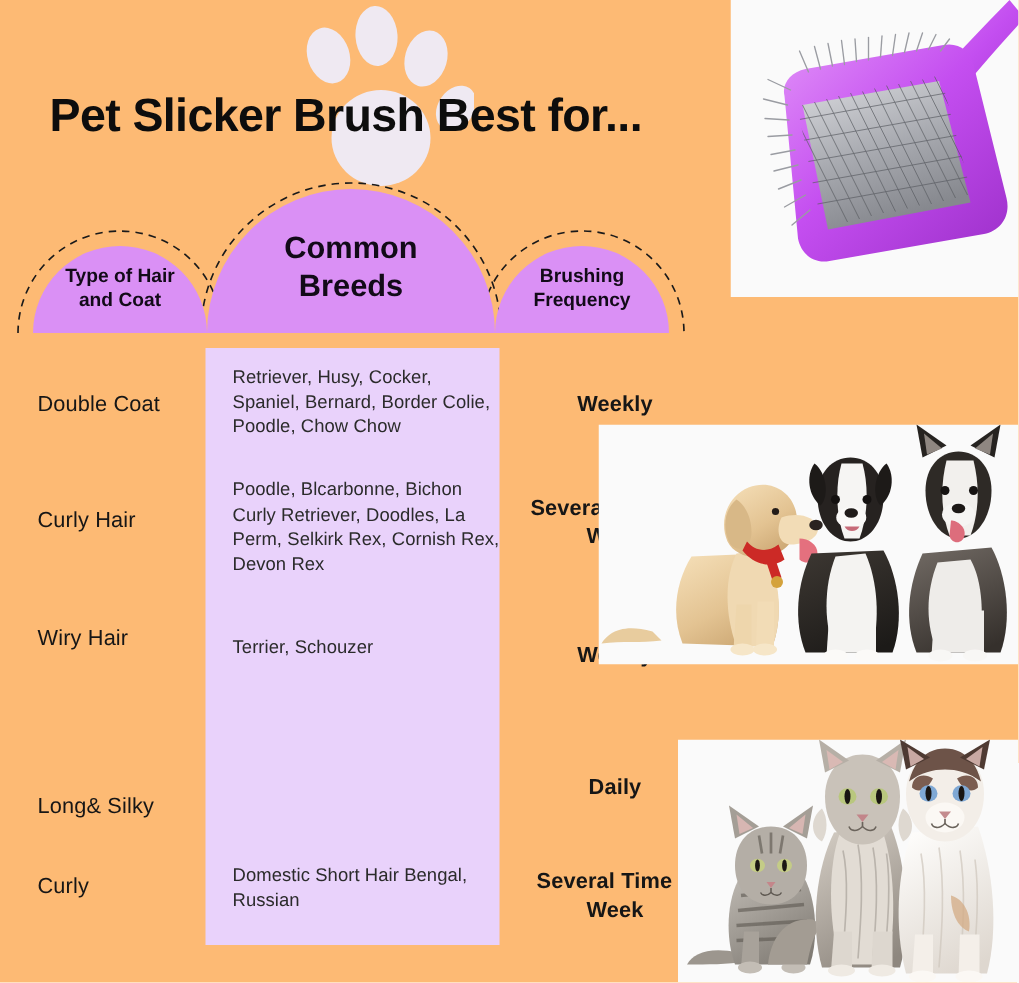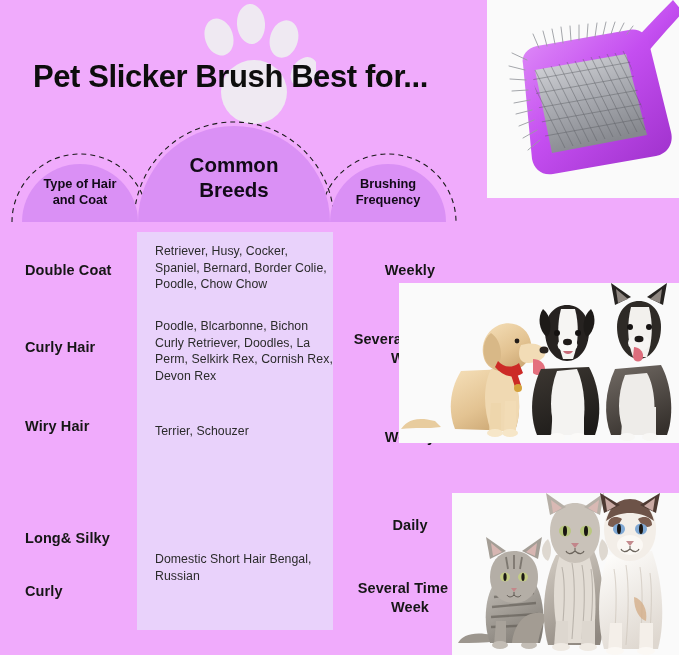--- a/index.html
+++ b/index.html
@@ -4,21 +4,21 @@
 <style>
   html, body {
     margin: 0;
     padding: 0;
     background: #ffffff;
   }
   #infographic {
     position: relative;
     width: 679px;
     height: 655px;
-    background: #f0abfc;
+    background: #fdba74;
     overflow: hidden;
     font-family: "Liberation Sans", sans-serif;
   }
 
   
   .paw {
     position: absolute;
     left: 196px;
     top: 4px;
     width: 120px;
@@ -68,21 +68,21 @@
   }
 
   
   .cell {
     position: absolute;
     color: #161616;
   }
   .coat-label {
     left: 25px;
     font-size: 14.5px;
-    font-weight: bold;
+    font-weight: normal;
     letter-spacing: 0.1px;
     white-space: nowrap;
   }
   .breed-text {
     left: 155px;
     width: 180px;
     font-size: 12.3px;
     line-height: 16.5px;
     color: #2b2b2b;
     letter-spacing: 0.05px;
@@ -244,21 +244,21 @@
   <div class="cell freq-text" style="top:330px">Several Times A Week</div>
 
   <div class="cell coat-label" style="top:418px">Wiry Hair</div>
   <div class="cell breed-text" style="top:423px">Terrier, Schouzer</div>
   <div class="cell freq-text" style="top:428px">Weekly</div>
 
   <div class="cell coat-label" style="top:530px">Long&amp; Silky</div>
   <div class="cell freq-text" style="top:516px">Daily</div>
 
   <div class="cell coat-label" style="top:583px">Curly</div>
-  <div class="cell breed-text" style="top:551px">Domestic Short Hair Bengal, Russian</div>
+  <div class="cell breed-text" style="top:575px">Domestic Short Hair Bengal, Russian</div>
   <div class="cell freq-text" style="top:579px">Several Time A Week</div>
 
   <svg class="dogs-photo" viewBox="0 0 280 160">
     <defs>
       <linearGradient id="goldCoat" x1="0.2" y1="0" x2="0.8" y2="1">
         <stop offset="0%" stop-color="#f3dcb4"></stop>
         <stop offset="55%" stop-color="#e3c392"></stop>
         <stop offset="100%" stop-color="#c9a470"></stop>
       </linearGradient>
       <linearGradient id="collieCoat" x1="0.3" y1="0" x2="0.7" y2="1">

